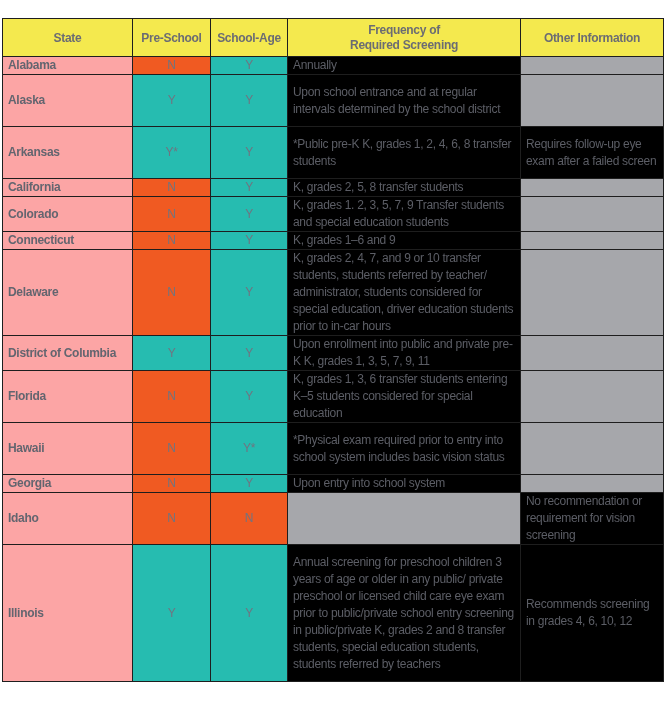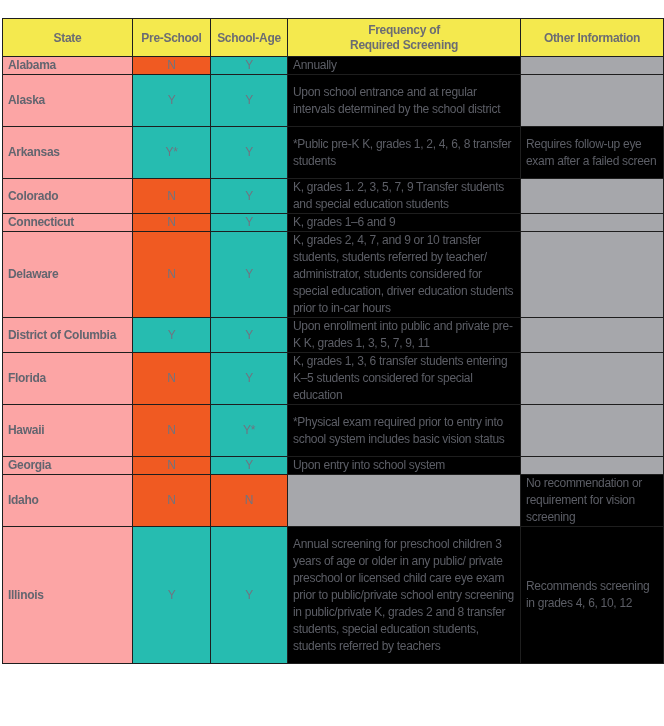--- a/index.html
+++ b/index.html
@@ -116,20 +116,27 @@
         <td class="text">Upon school entrance and at regular intervals determined by the school district</td>
         <td class="empty"></td>
       </tr>
       <tr style="height: 52px;">
         <td class="state">Arkansas</td>
         <td class="yn y">Y*</td>
         <td class="yn y">Y</td>
         <td class="text">*Public pre-K K, grades 1, 2, 4, 6, 8 transfer students</td>
         <td class="text">Requires follow-up eye exam after a failed screen</td>
       </tr>
+      <tr style="height: 17px;">
+        <td class="state">California</td>
+        <td class="yn n">N</td>
+        <td class="yn y">Y</td>
+        <td class="text">K, grades 2, 5, 8 transfer students</td>
+        <td class="empty"></td>
+      </tr>
       <tr style="height: 29px;">
         <td class="state">Colorado</td>
         <td class="yn n">N</td>
         <td class="yn y">Y</td>
         <td class="text">K, grades 1. 2, 3, 5, 7, 9 Transfer students and special education students</td>
         <td class="empty"></td>
       </tr>
       <tr style="height: 17px;">
         <td class="state">Connecticut</td>
         <td class="yn n">N</td>

